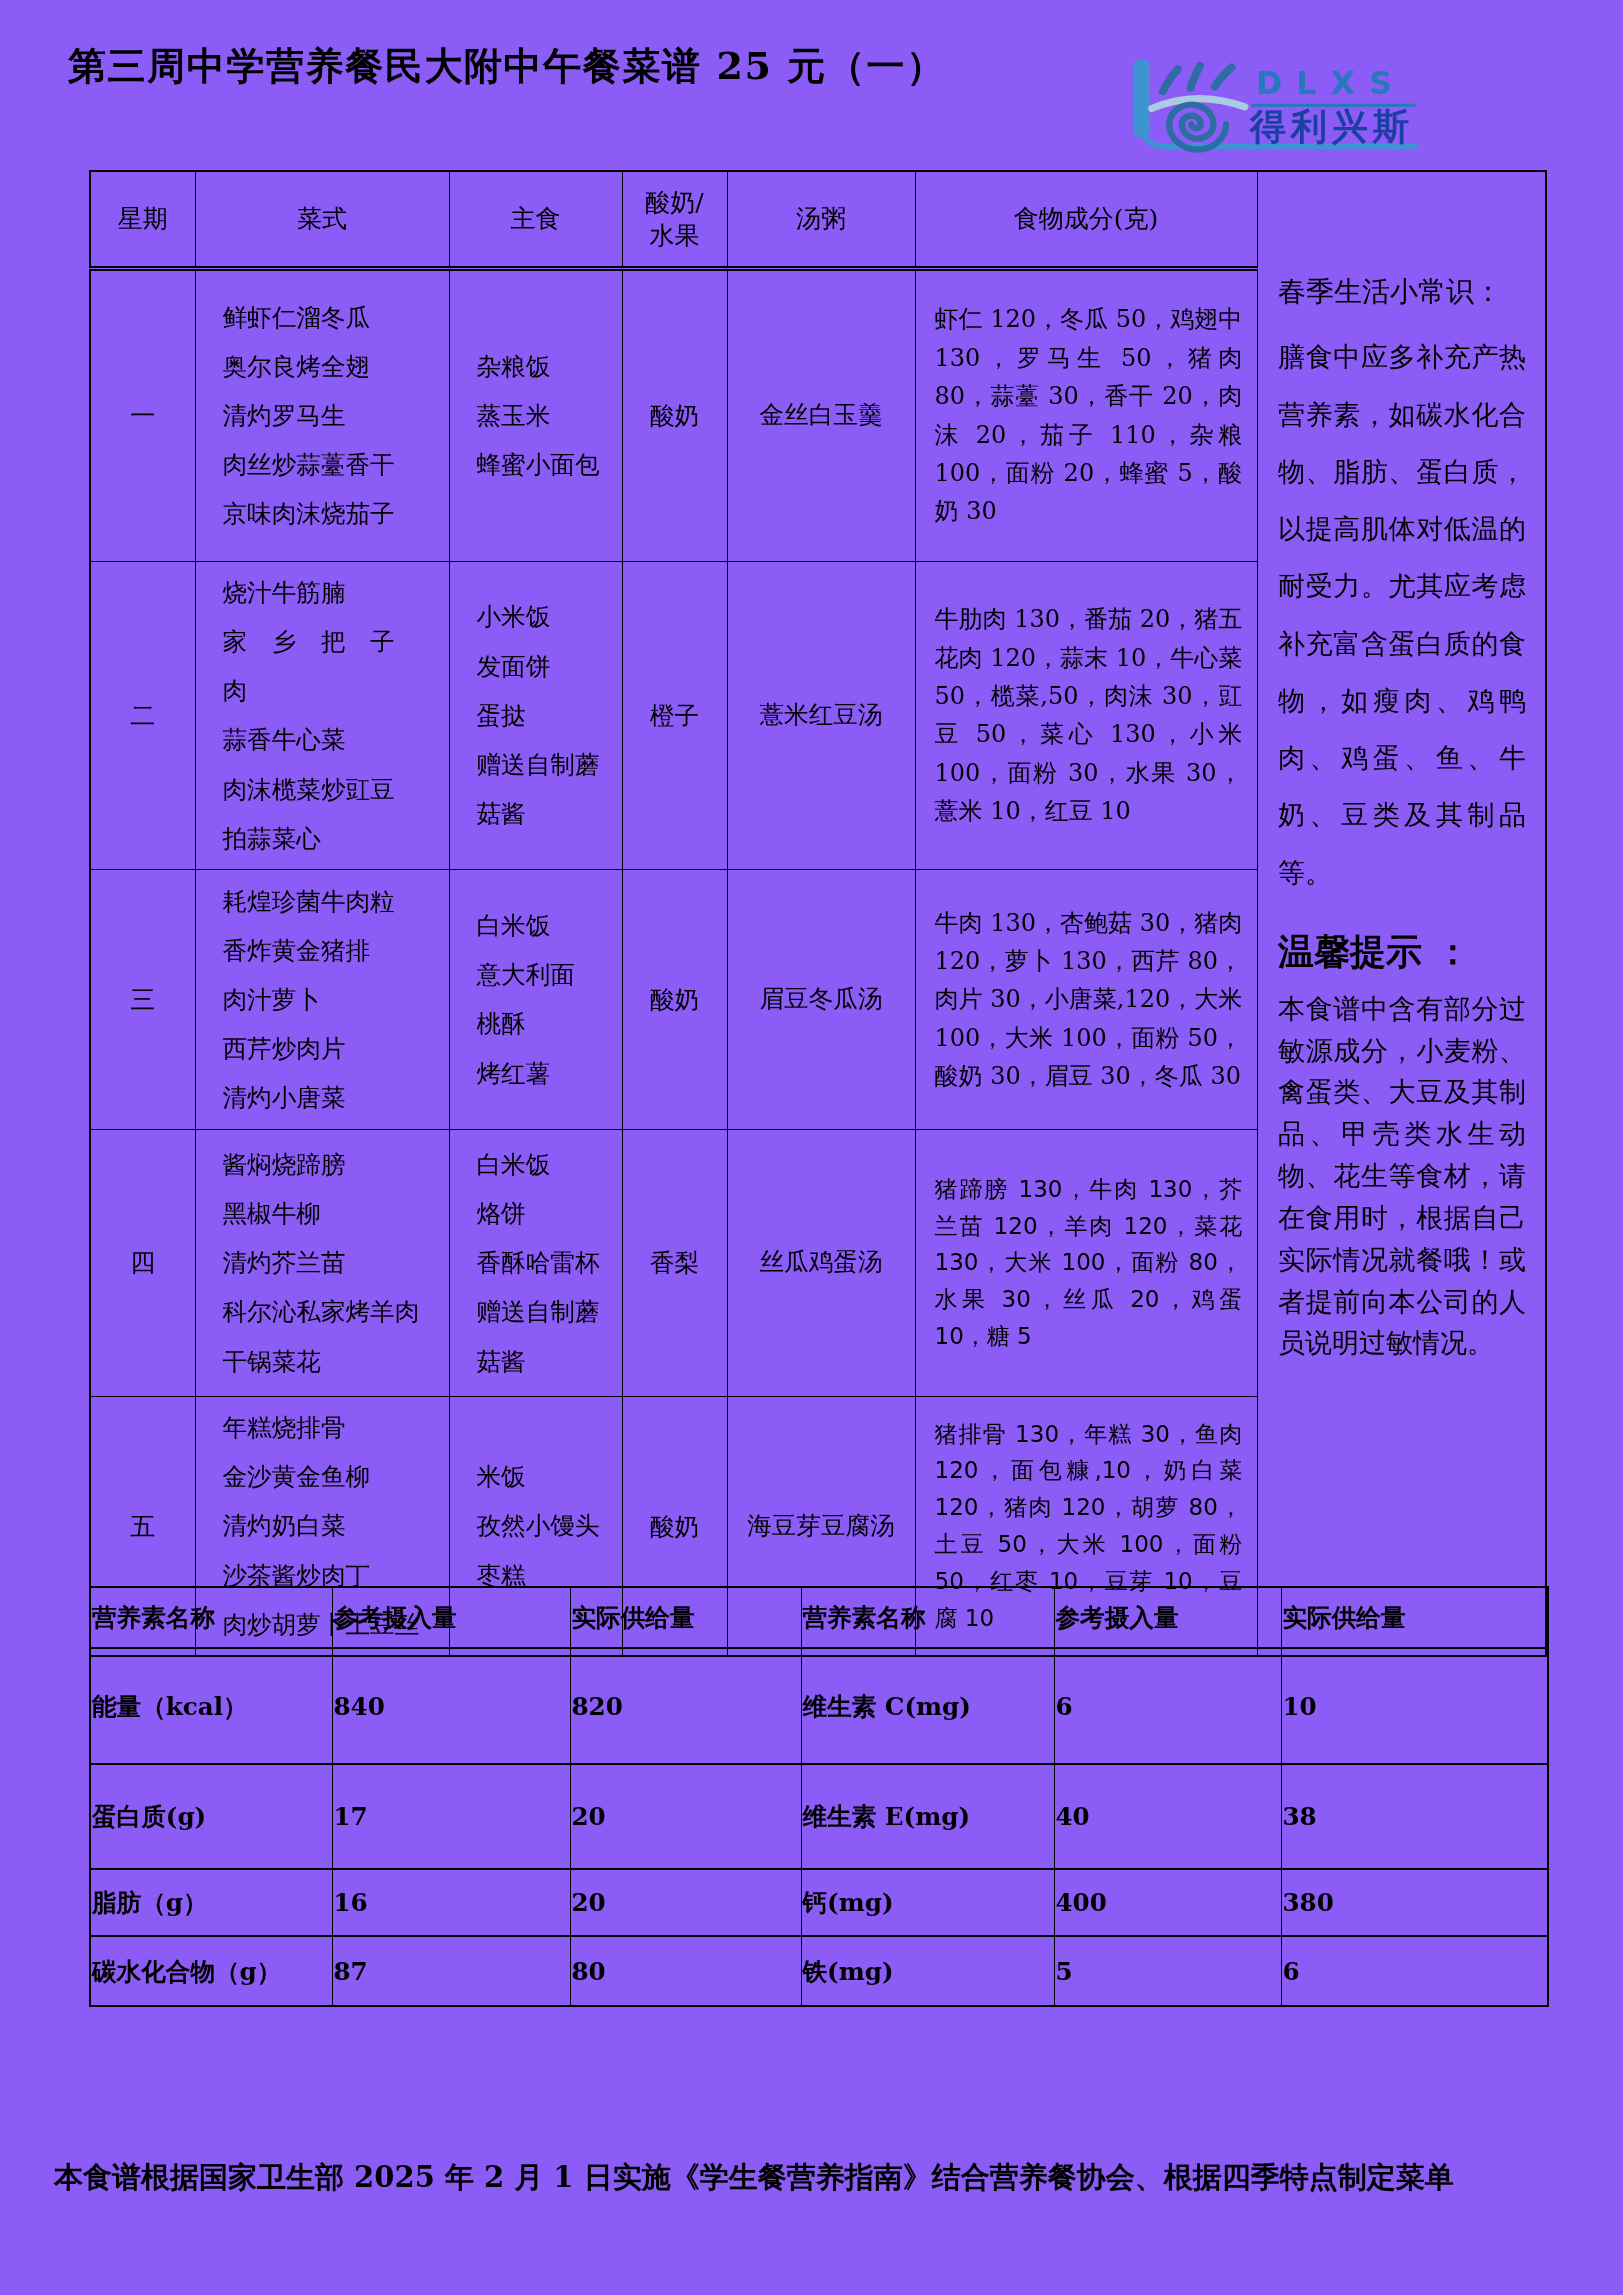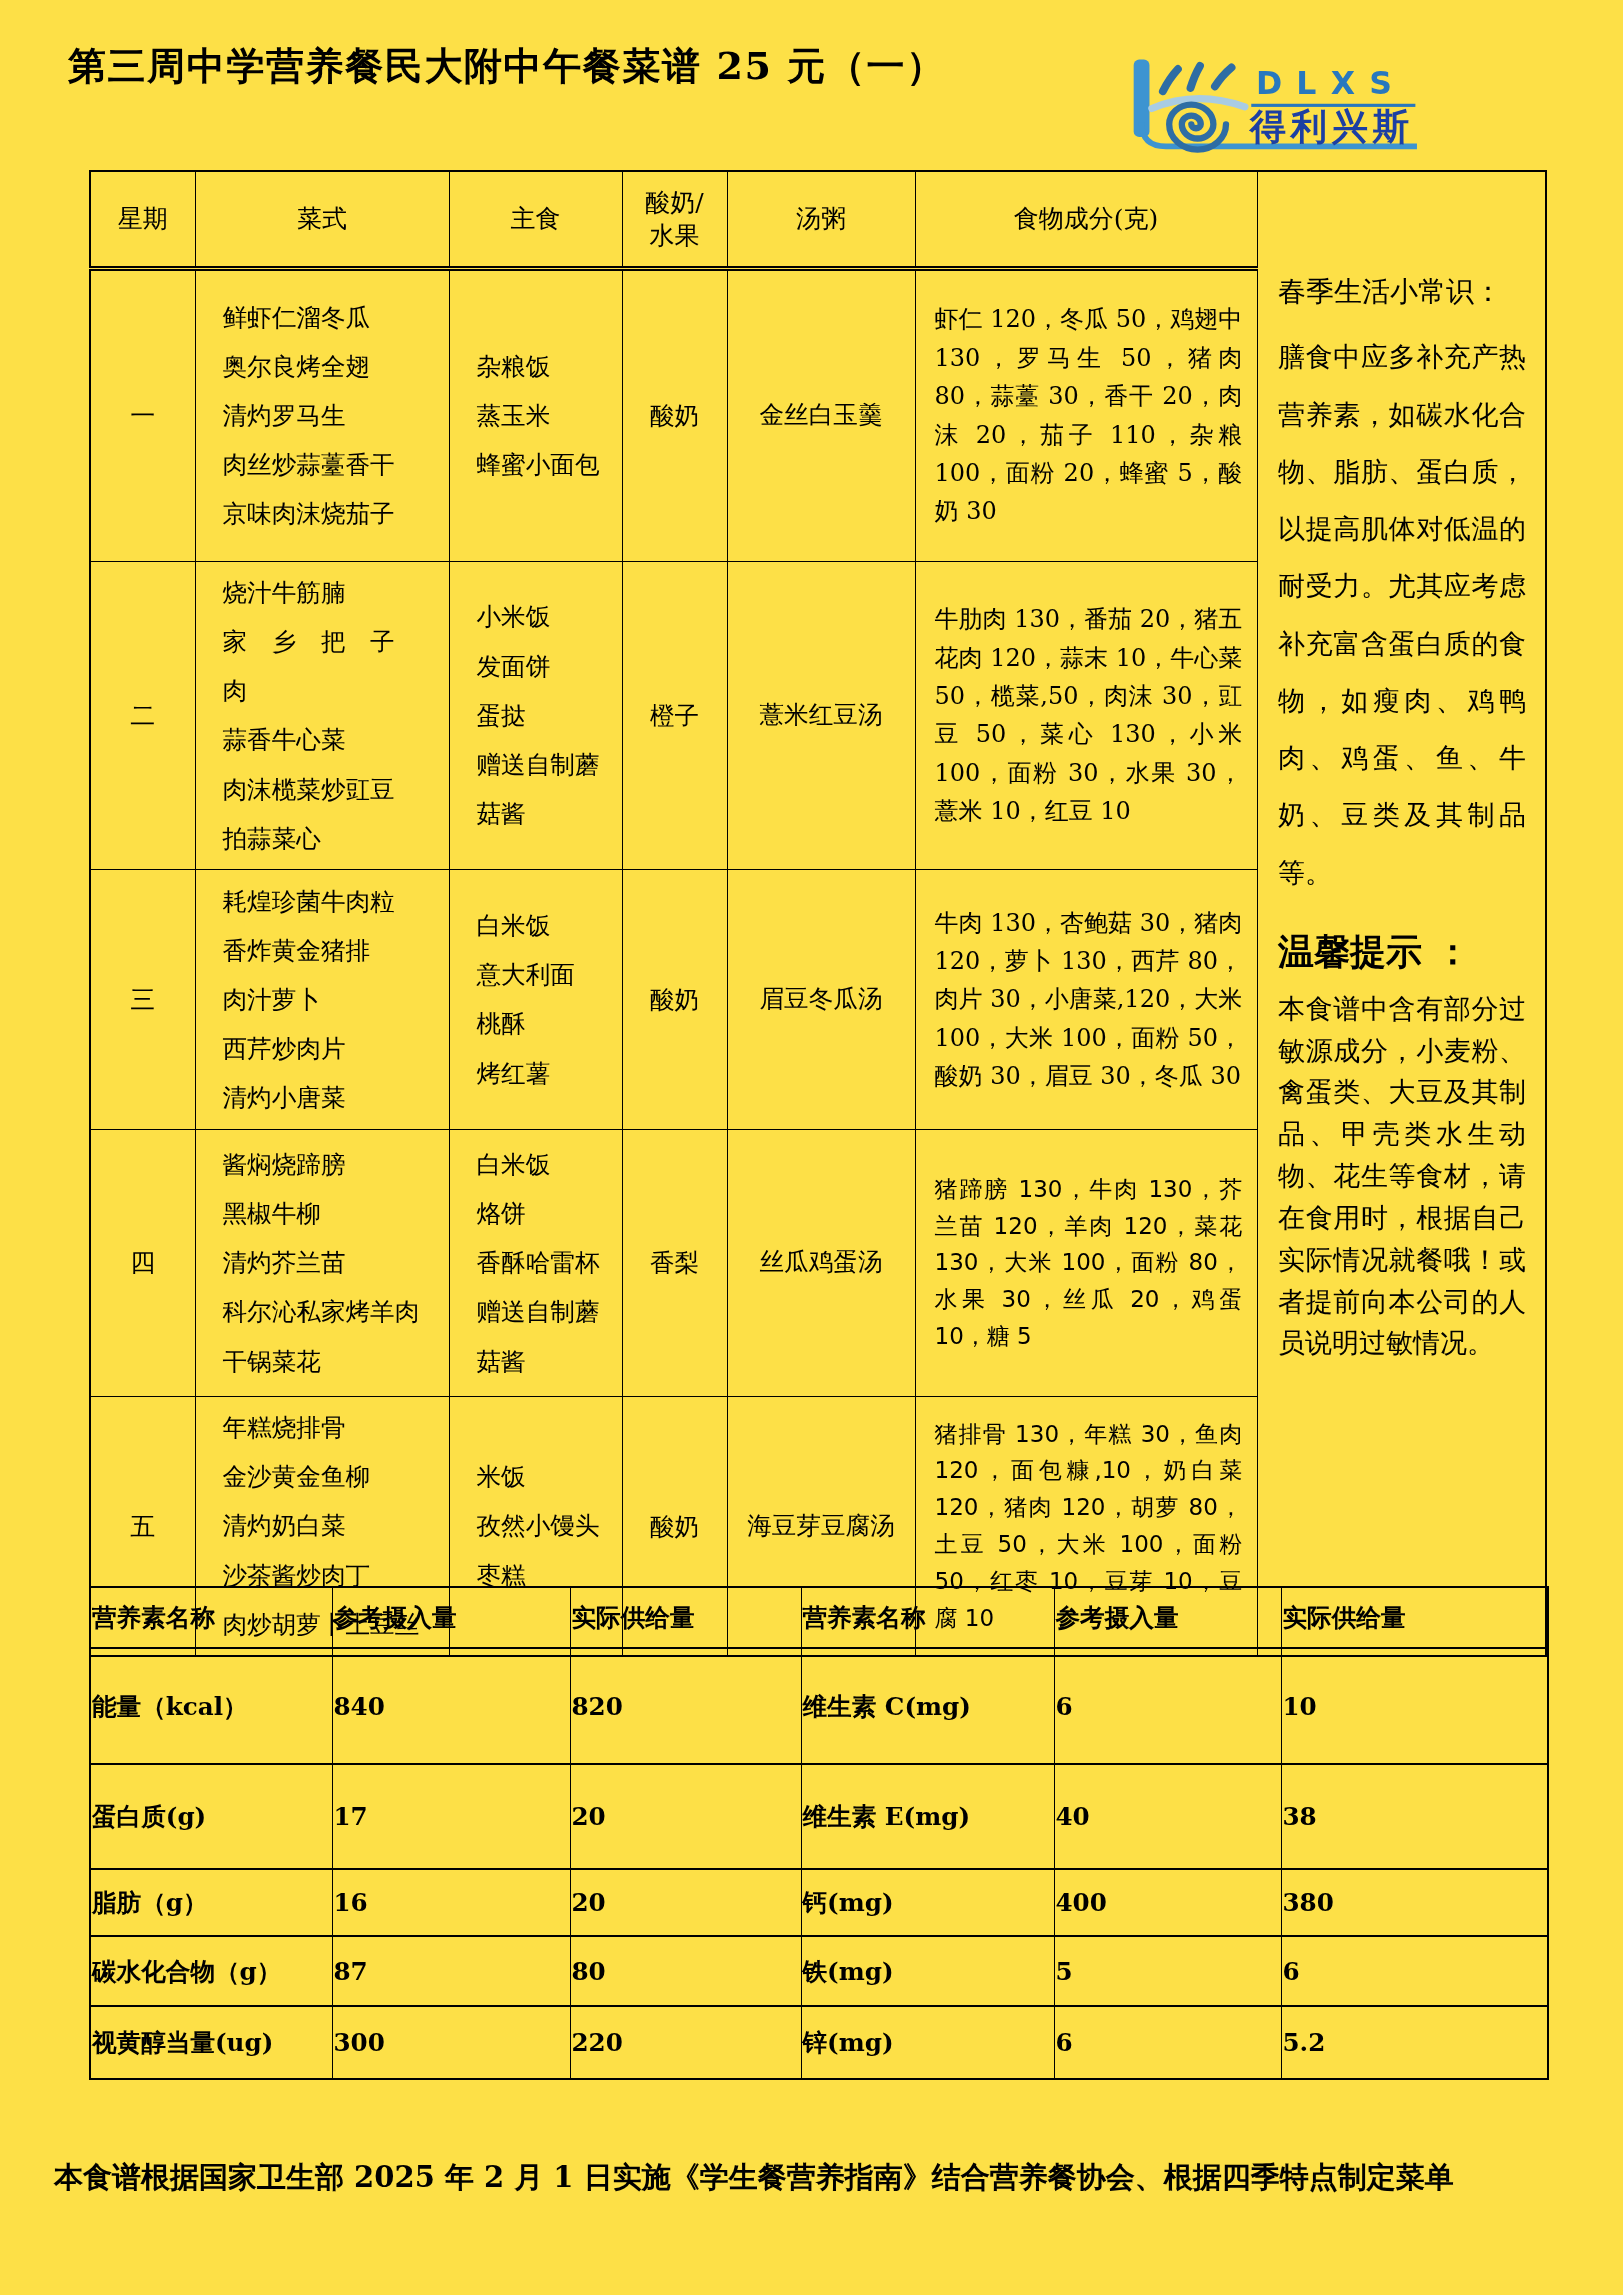--- a/index.html
+++ b/index.html
@@ -1,17 +1,17 @@
 <!DOCTYPE html>
 <html style="font-size:12.7px"><head>
 <meta charset="utf-8">
 <style>
   html,body { margin:0; padding:0; background:#e8e8e8; }
   .page {
-    position:relative; width:1623px; height:2295px; background:#fde047;
+    position:relative; width:1623px; height:2295px; background:#8b5cf6;
     font-family:"DejaVu Serif","Liberation Serif",serif; color:#000;
     margin:0 auto; overflow:hidden;
   }
   .doc-title {
     position:absolute; left:68px; top:41px;
     font-size:38px; font-weight:bold; letter-spacing:1.6px; white-space:nowrap;
   }
   .logo { position:absolute; left:1129px; top:58px; width:295px; height:101px; }
 
   
@@ -223,27 +223,19 @@
       <td>380</td>
     </tr>
     <tr style="height:70px">
       <td>碳水化合物（g）</td>
       <td>87</td>
       <td>80</td>
       <td>铁(mg)</td>
       <td>5</td>
       <td>6</td>
     </tr>
-    <tr style="height:73px">
-      <td>视黄醇当量(ug)</td>
-      <td>300</td>
-      <td>220</td>
-      <td>锌(mg)</td>
-      <td>6</td>
-      <td>5.2</td>
-    </tr>
   </tbody>
     </table>
 
   <div class="doc-footer">本食谱根据国家卫生部 2025 年 2 月 1 日实施《学生餐营养指南》结合营养餐协会、根据四季特点制定菜单</div>
 
 </div>
 
 
 </body></html>

